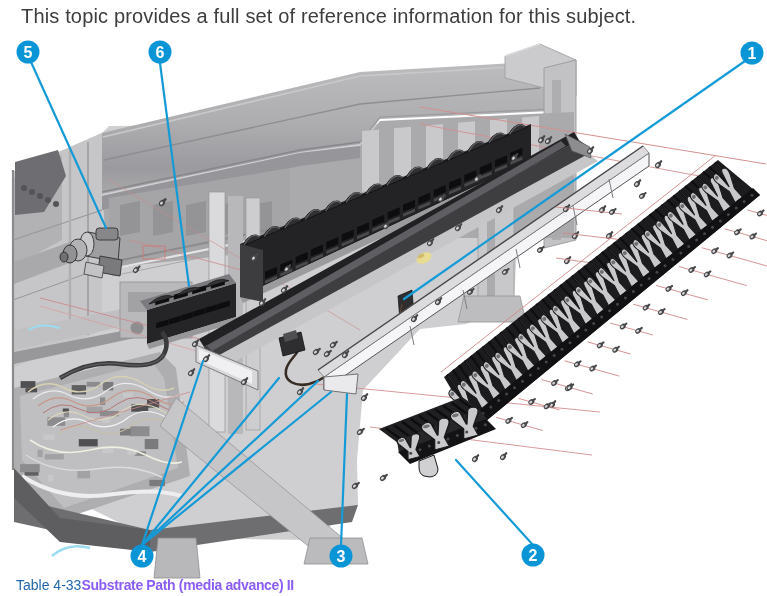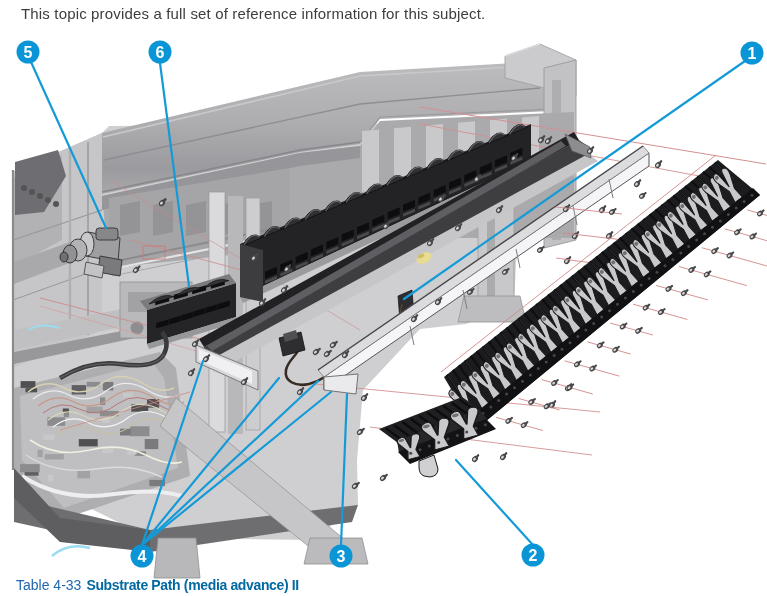--- a/index.html
+++ b/index.html
@@ -1,19 +1,19 @@
 <!DOCTYPE html>
 <html><head>
 <meta charset="utf-8">
 <style>
 html,body { margin:0; padding:0; background:#ffffff; width:767px; height:596px; overflow:hidden; }
-#top-text { position:absolute; left:21px; top:5px; font-family:"Liberation Sans",sans-serif; font-size:15px; letter-spacing:0.16px; color:#3d3d3d;text-align:center; }
+#top-text { position:absolute; left:21px; top:5px; font-family:"Liberation Sans",sans-serif; font-size:20px; letter-spacing:0.16px; color:#3d3d3d;text-align:center; }
 #caption { position:absolute; left:16px; top:577px; font-family:"Liberation Sans",sans-serif; font-size:14px; }
 #caption .t { color:#2268ae;text-align:right; }
-#caption .s { color:#0369a1; font-weight:bold; margin-left:5px; letter-spacing:-0.35px; }
+#caption .s { color:#8b5cf6; font-weight:bold; letter-spacing:-0.35px; }
 </style>
 </head>
 <body>
 <div id="top-text">This topic provides a full set of reference information for this subject.</div>
 <svg width="767" height="596" viewBox="0 0 767 596" style="position:absolute;left:0;top:0">
 <linearGradient id="g1" x1="0" y1="0" x2="0" y2="1">
       <stop offset="0" stop-color="#77777b"></stop>
       <stop offset="0.3" stop-color="#606064"></stop>
       <stop offset="0.85" stop-color="#515155"></stop>
       <stop offset="1" stop-color="#6a6a6e"></stop>

